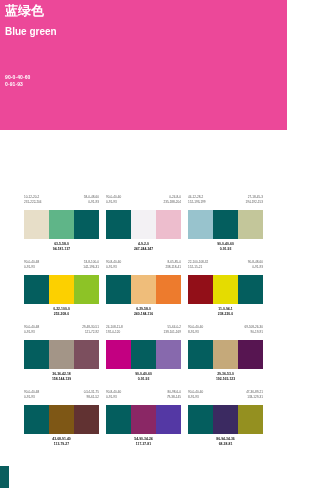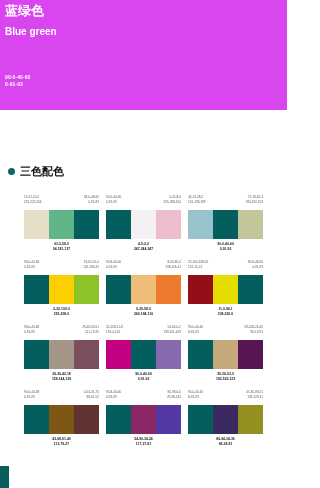--- a/index.html
+++ b/index.html
@@ -11,22 +11,22 @@
   }
   #page {
     position:relative;
     width:287px; height:488px;
     background:#ffffff;
   }
 
   
   #header {
     position:absolute; left:0; top:0;
-    width:287px; height:110px;
-    background:#d946ef;
+    width:287px; height:130px;
+    background:#ec4899;
   }
   #header-cn-title {
     position:absolute; left:5px; top:3px;
     font-size:13px; font-weight:bold;
     color:#ffffff; letter-spacing:0px;
     line-height:15px;
   }
   #header-en-title {
     position:absolute; left:5px; top:26px;
     font-size:10px; font-weight:bold;
@@ -134,24 +134,20 @@
 <div id="page">
 
   <div id="header">
     <div id="header-cn-title">蓝绿色</div>
     <div id="header-en-title">Blue green</div>
     <div id="header-codes" style="white-space:pre;">90-0-40-60
 0-91-93</div>
 
   </div>
 
-  <div id="section-heading">
-    <span id="section-bullet"></span>
-    <span id="section-title">三色配色</span>
-  </div>
 
   <div id="palette-grid">
       <div class="palette-row">
         <div class="palette-group">
           <div class="labels-top">
             <div class="label-block" style="white-space: pre;">10-12-20-2
 231-222-204</div>
             <div class="label-block right" style="white-space: pre;">58-0-48-60
 0-91-93</div>
           </div>

